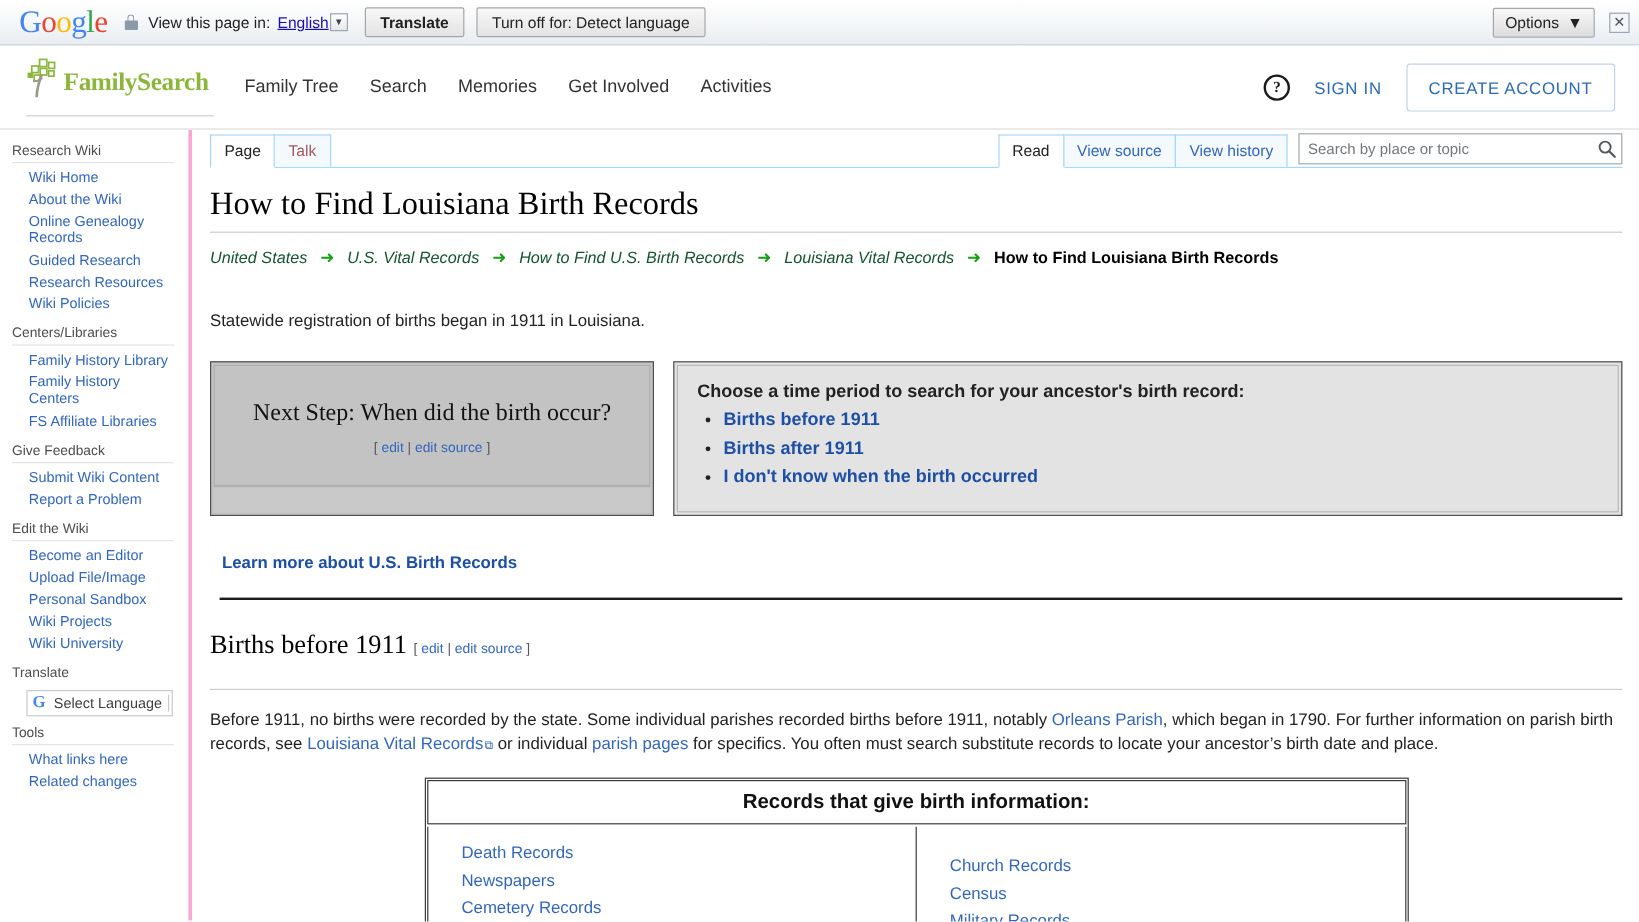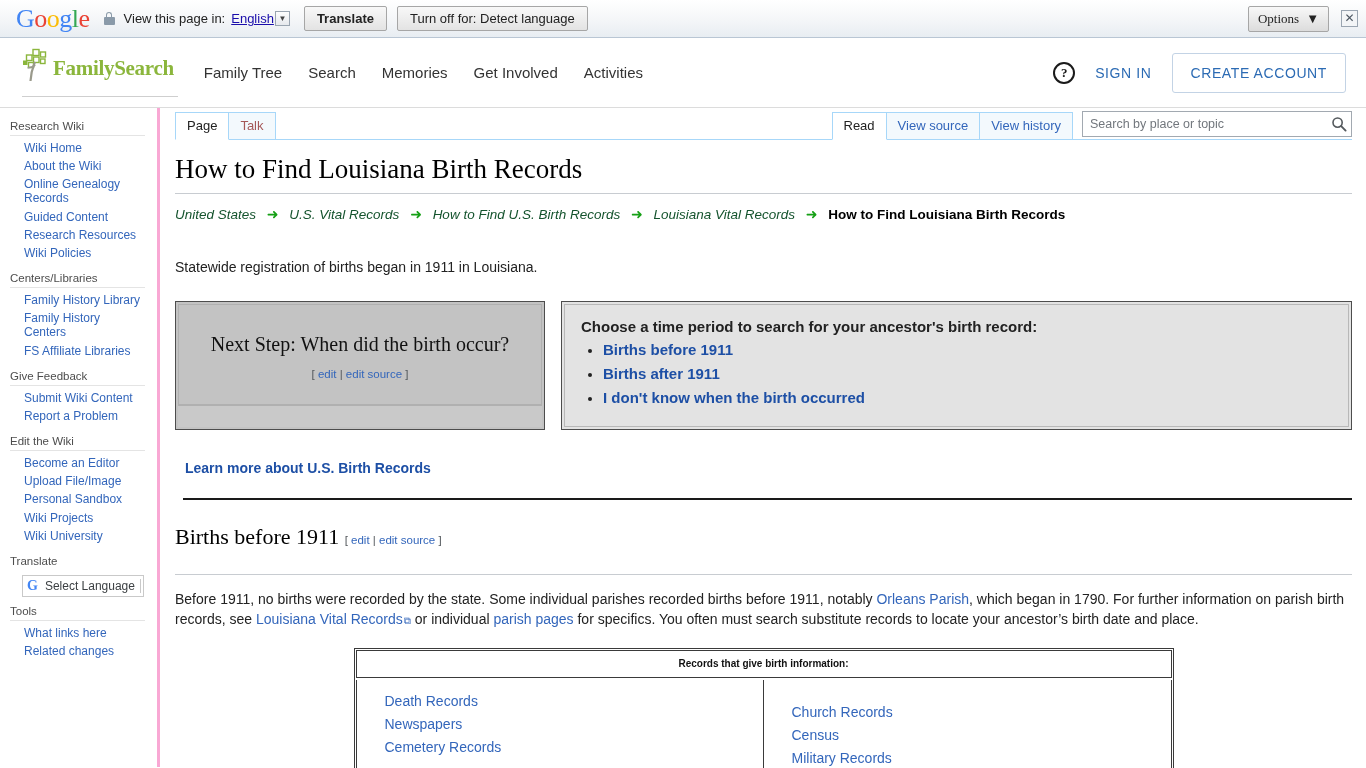--- a/index.html
+++ b/index.html
@@ -80,21 +80,21 @@
     border-radius: 2px;
     padding: 4px 12px;
     margin-right: 10px;
     cursor: pointer;
     white-space: nowrap;
   }
   .gt-btn.secondary { font-weight: normal; }
   #gt-right {
     position: absolute; right: 8px; top: 50%;
     transform: translateY(-50%);
-    display: flex; align-items: center; font-family: Liberation Serif, serif;
+    display: flex; align-items: center;
   }
   .gt-options {
     font-size: 13px;
     color: #222;
     background: linear-gradient(to bottom, #f8f8f8 0%, #dcdcdc 100%);
     border: 1px solid #a6a6a6;
     border-radius: 2px;
     padding: 4px 9px;
     cursor: pointer;
     display: flex; align-items: center; gap: 7px;
@@ -465,21 +465,21 @@
     margin: 18px auto 0 auto;
     width: 820px;
     border: 1px solid #3a3a3a;
     background: #fff;
     padding: 1px;
   }
   #records-title {
     border: 1px solid #3a3a3a;
     text-align: center;
     font-weight: bold;
-    font-size: 10px;
+    font-size: 17px;
     color: #111;
     padding: 7px 0 8px 0;
   }
   #records-cols {
     display: flex;
     margin-top: 2px;
     border: 1px solid #3a3a3a;
     border-top: none;
   }
   .records-col {
@@ -565,21 +565,21 @@
         <li>
             <a>Wiki Home</a>
           </li>
         <li>
             <a>About the Wiki</a>
           </li>
         <li>
             <a>Online Genealogy Records</a>
           </li>
         <li>
-            <a>Guided Content</a>
+            <a>Guided Research</a>
           </li>
         <li>
             <a>Research Resources</a>
           </li>
         <li>
             <a>Wiki Policies</a>
           </li>
       </ul>
     </div>
 

